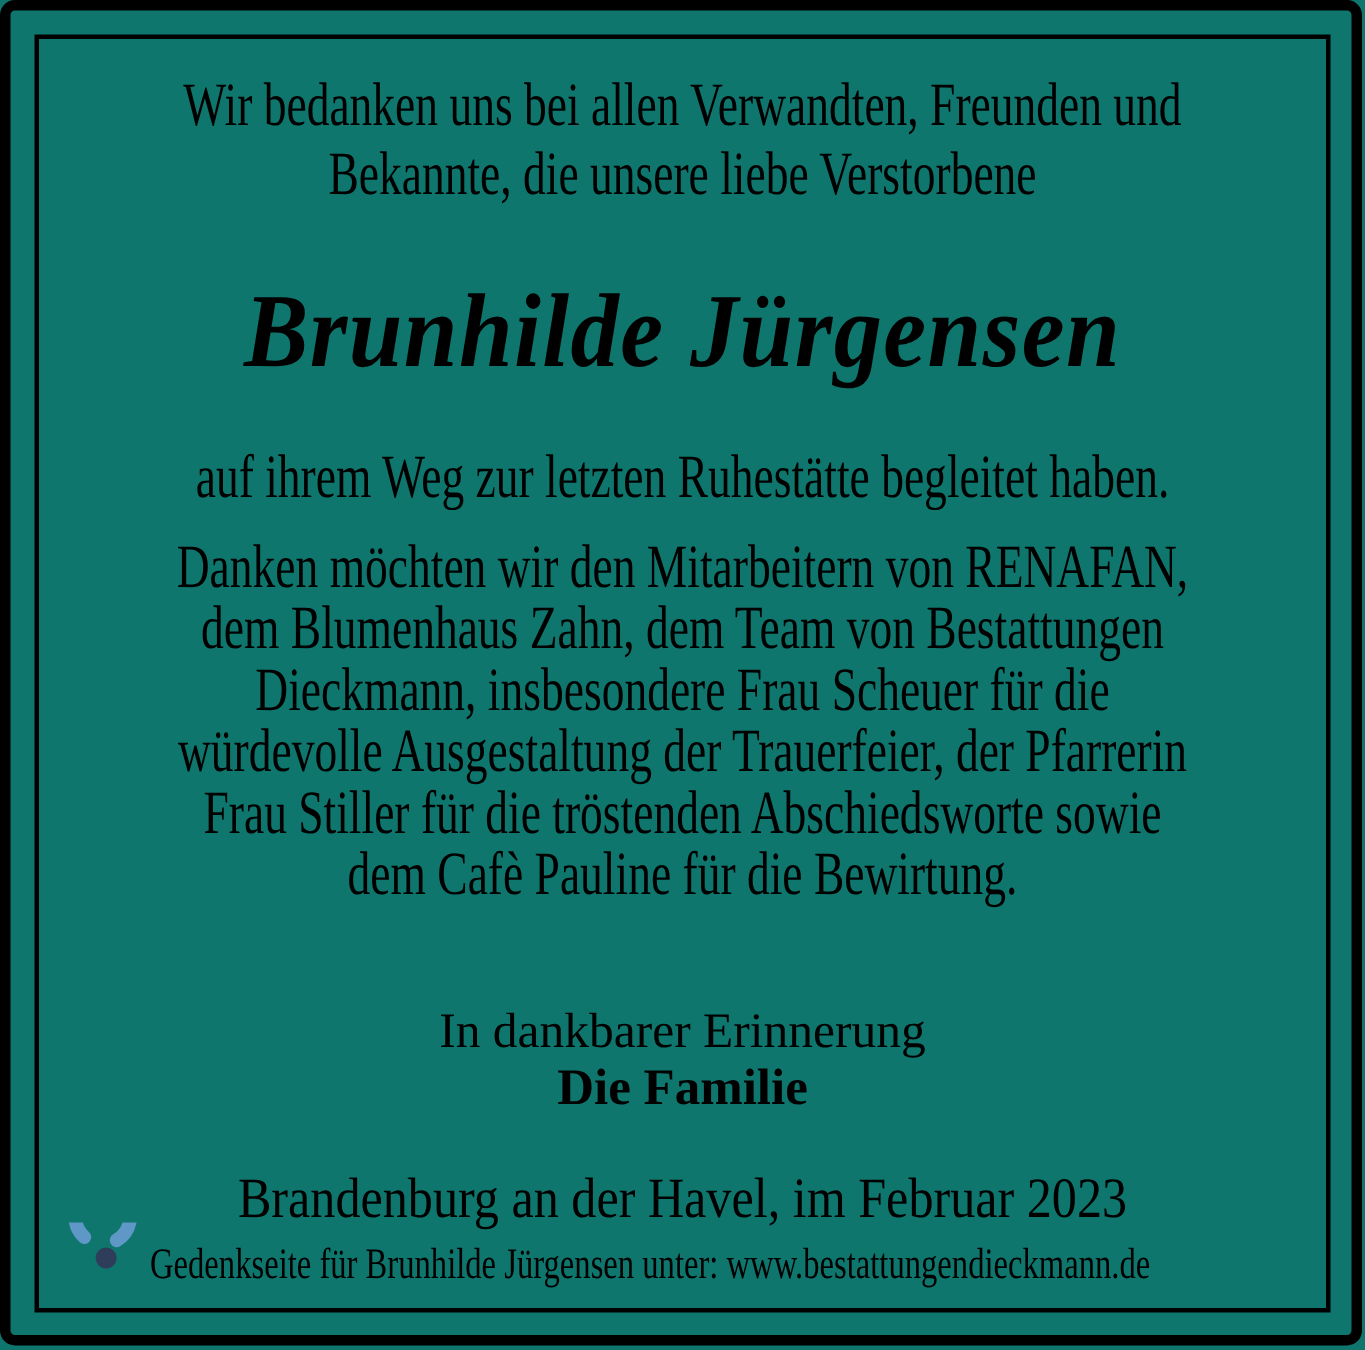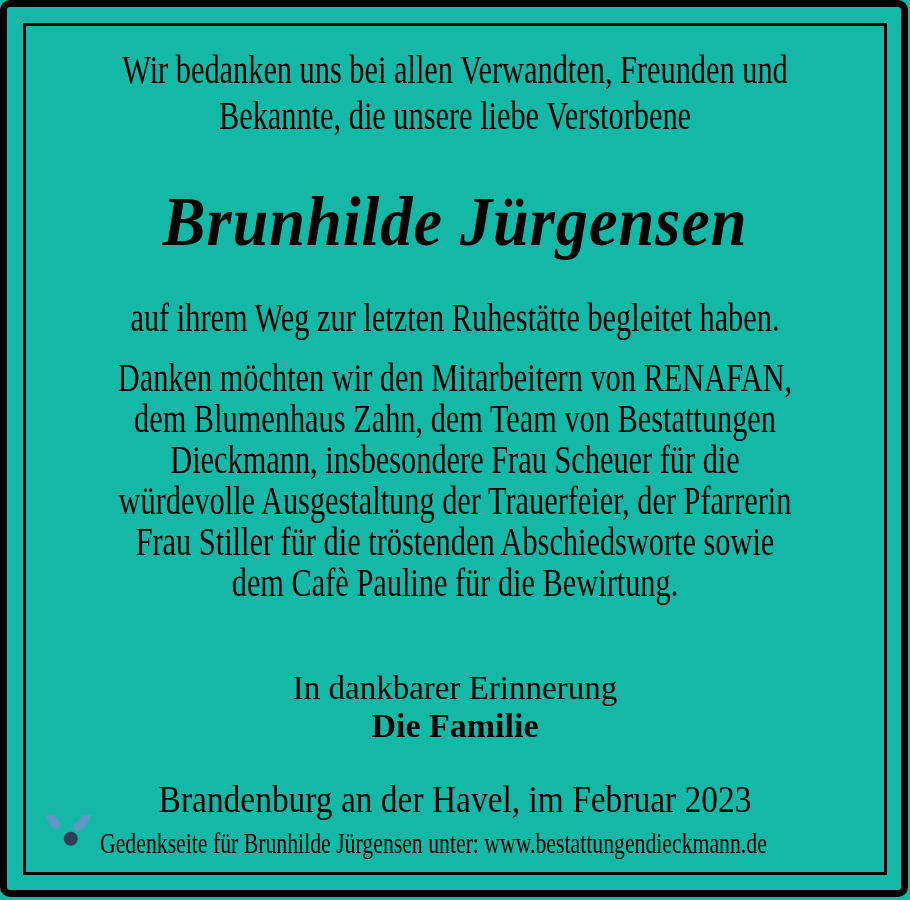--- a/index.html
+++ b/index.html
@@ -4,21 +4,21 @@
   <style>
     html, body {
       margin: 0;
       padding: 0;
       background: #ffffff;
     }
     .page {
       position: relative;
       width: 910px;
       height: 900px;
-      background: #14b8a6;
+      background: #0f766e;
       overflow: hidden;
       font-family: "Liberation Serif", "DejaVu Serif", serif;
       color: #000000;
     }
     
     .outer-frame {
       position: absolute;
       inset: 0 2px 3px 0;
       border: 7px solid #000000;
       border-radius: 10px;

